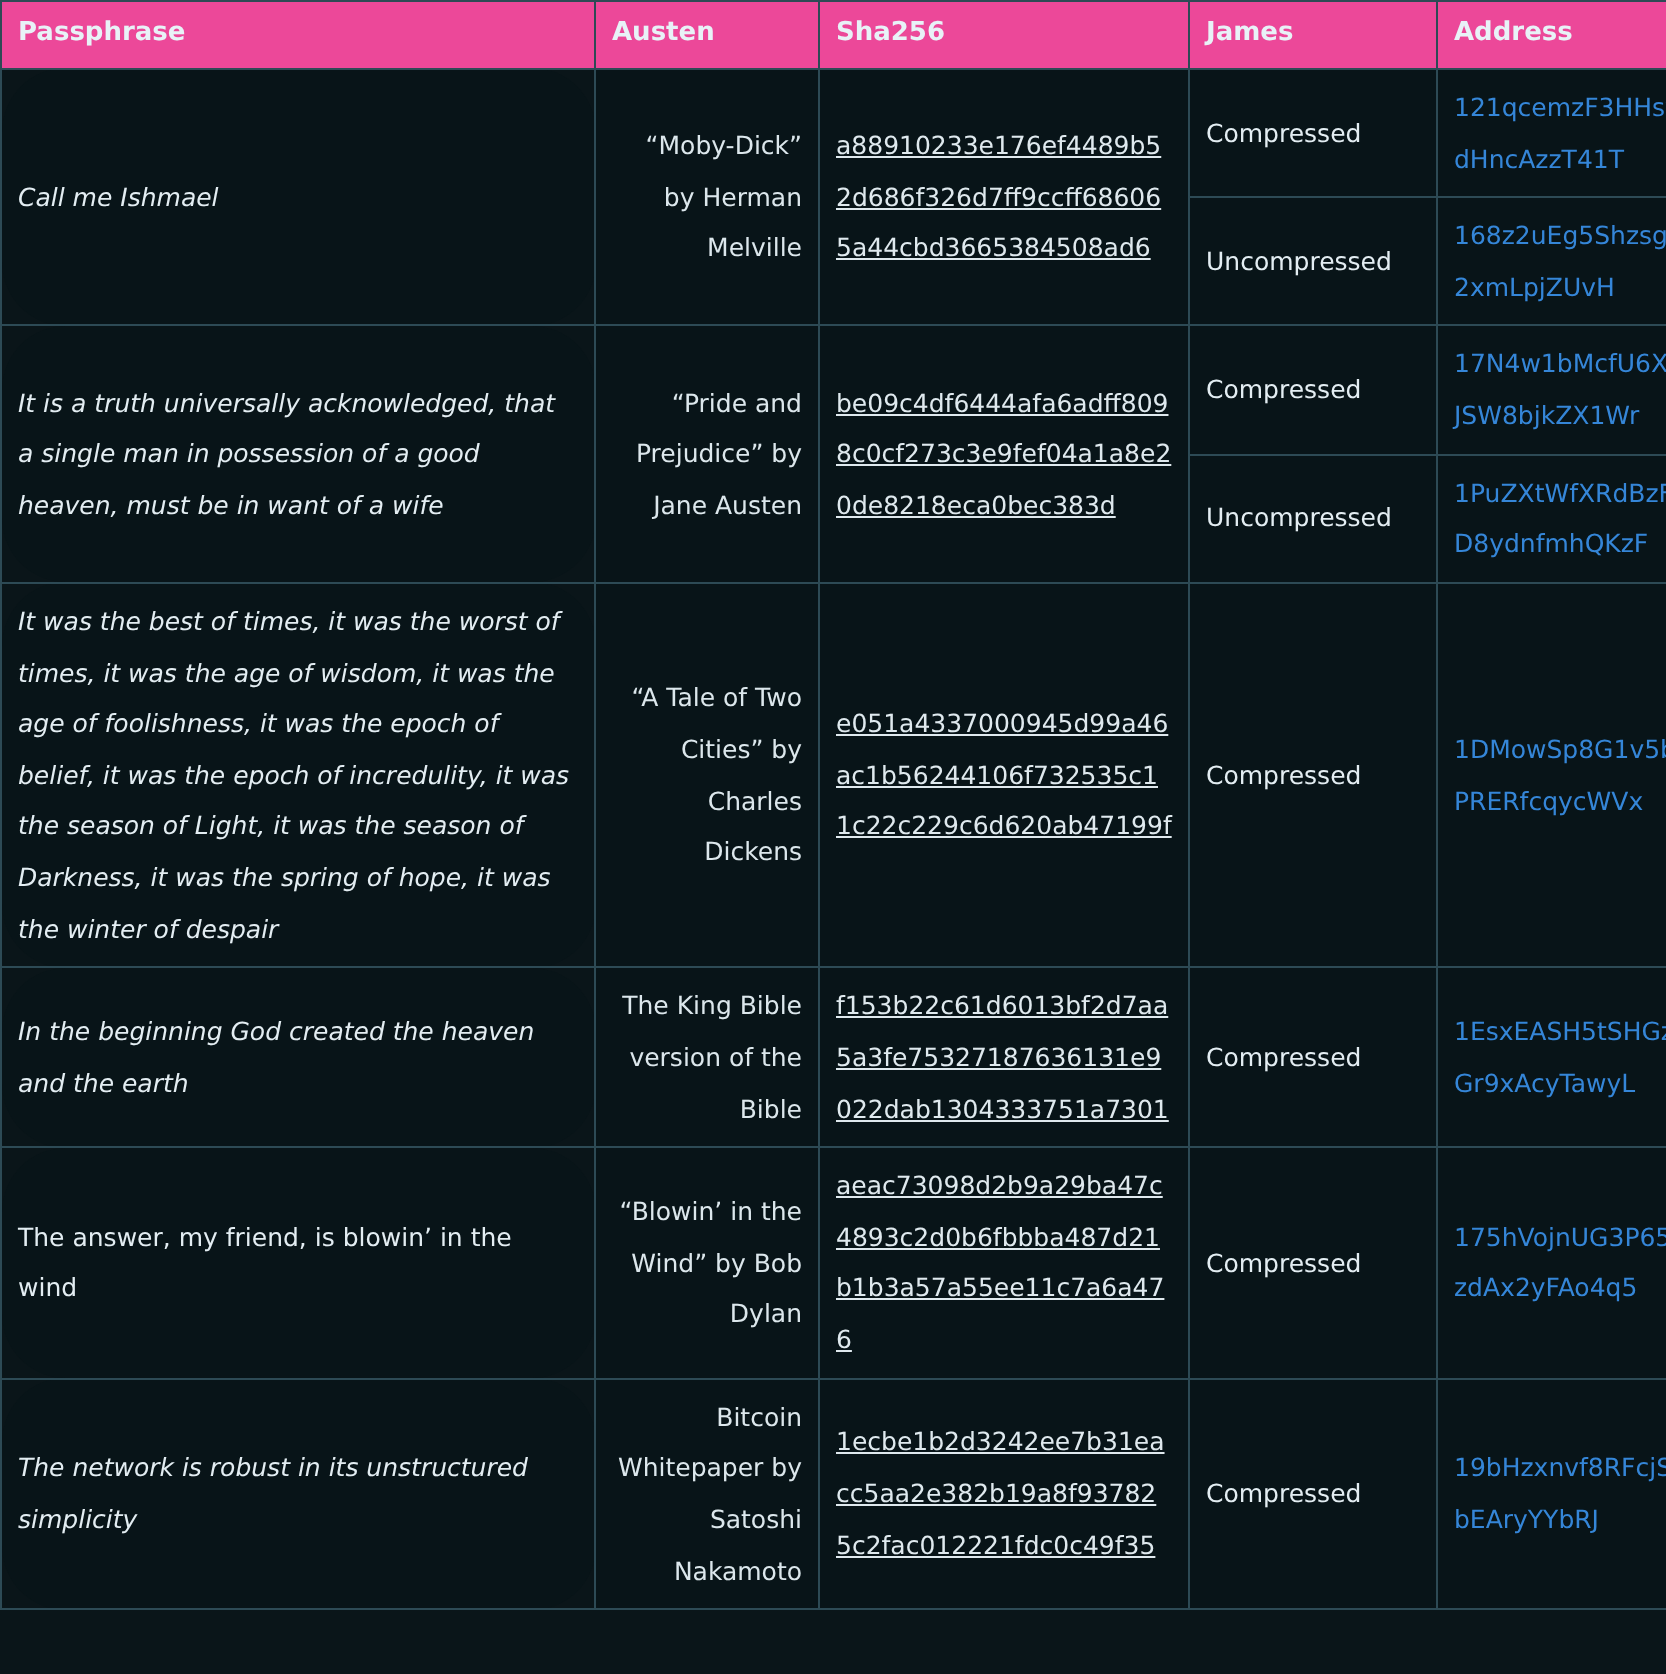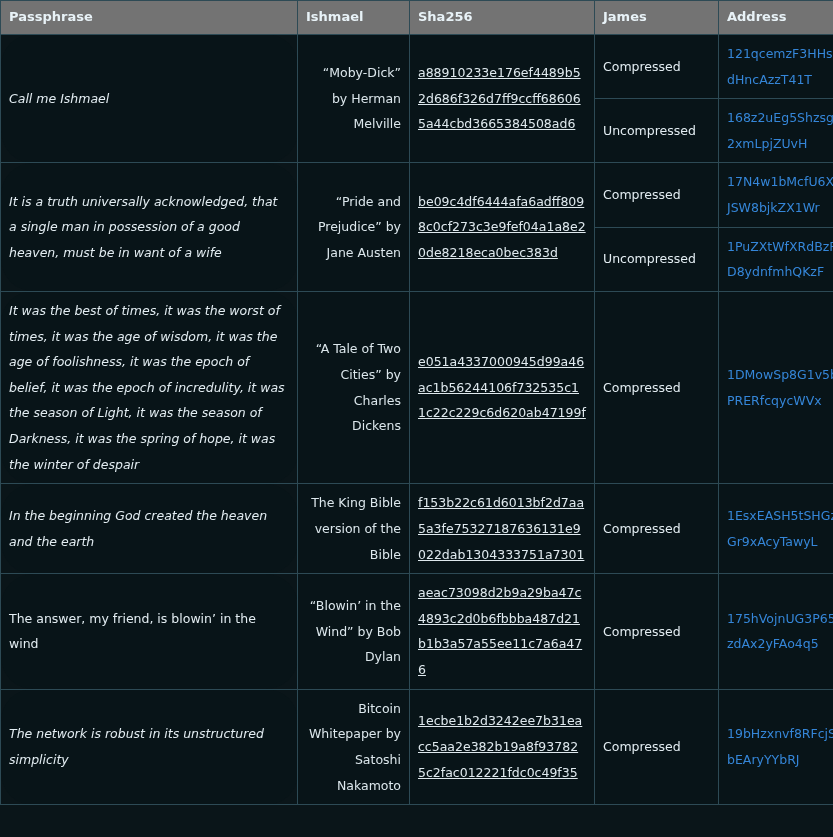--- a/index.html
+++ b/index.html
@@ -26,21 +26,21 @@
   table.vanity-table td {
     border: 1px solid #2d4a55;
     vertical-align: middle;
     padding: 6px 8px;
     line-height: 2.05;
     word-wrap: break-word;
     overflow-wrap: break-word;
   }
 
   table.vanity-table thead th {
-    background: #737373;
+    background: #ec4899;
     color: #e8f2f7;
     font-weight: bold;
     text-align: left;
     font-size: 13px;
     padding-top: 8px;
     padding-bottom: 8px;
     line-height: 1.3;
     border-color: #2d4a55;
   }
 
@@ -89,21 +89,21 @@
     display: block;
   }
 </style>
 </head>
 <body>
 
 <table class="vanity-table">
   <thead>
     <tr>
       <th class="col-passphrase">Passphrase</th>
-      <th class="col-source">Ishmael</th>
+      <th class="col-source">Austen</th>
       <th class="col-sha">Sha256</th>
       <th class="col-type">James</th>
       <th class="col-address">Address</th>
     </tr>
   </thead>
   <tbody id="table-body">
       <tr>
         <td class="col-passphrase passphrase-cell" rowspan="2">Call me Ishmael</td>
         <td class="col-source source-cell" rowspan="2">“Moby-Dick” by Herman Melville</td>
         <td class="col-sha sha-cell" rowspan="2">a88910233e176ef4489b52d686f326d7ff9ccff686065a44cbd3665384508ad6</td>

